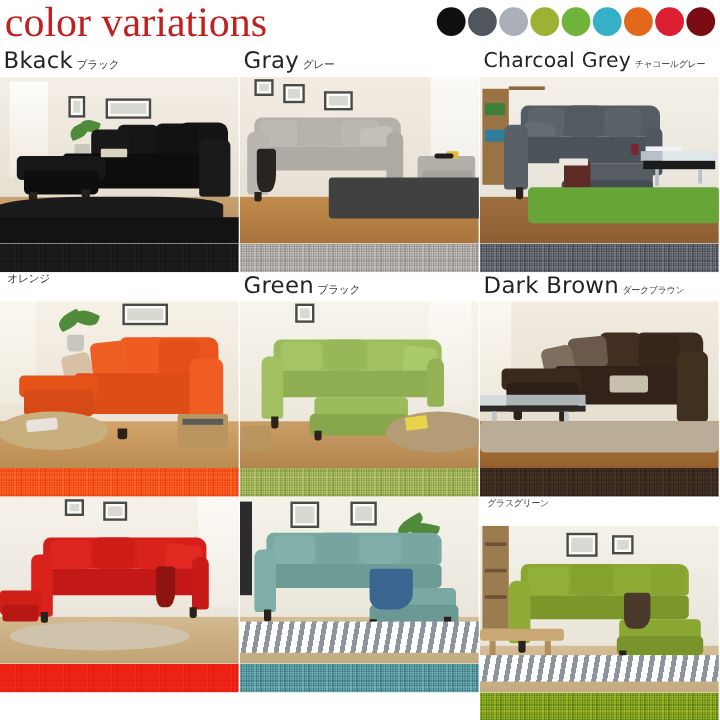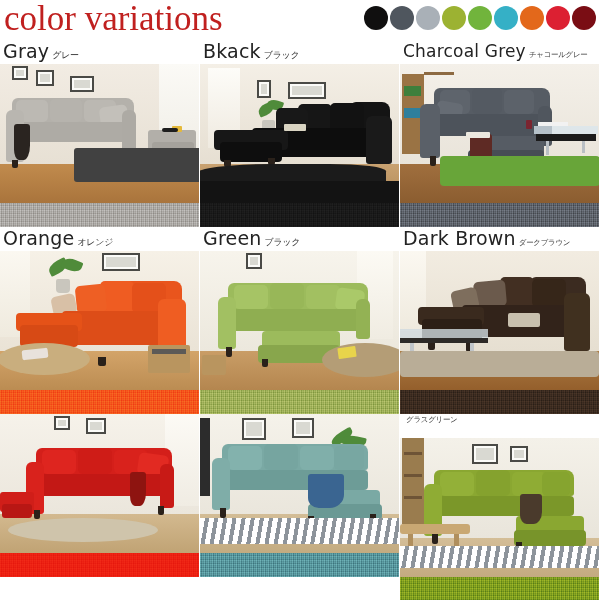--- a/index.html
+++ b/index.html
@@ -170,65 +170,20 @@
       <span class="dot" style="background: rgb(227, 104, 27);"></span>
       <span class="dot" style="background: rgb(220, 32, 50);"></span>
       <span class="dot" style="background: rgb(122, 13, 20);"></span>
     </div>
   </div>
 
   <div id="grid">
 
     <div class="cell">
       <div class="cell-label">
-        <span class="en">Gray</span>
-        <span class="jp">グレー</span>
-      </div>
-      <div class="photo">
-        <div class="scene">
-          <div class="wall" style="background:linear-gradient(180deg,#f2ece3,#e7e0d4)"></div>
-          <div class="floor" style="background:linear-gradient(180deg,#c18b4d,#a9743c)"></div>
-          <div style="position:absolute;right:0;top:0;width:40px;height:105px;background:linear-gradient(180deg,#fbfaf6,#efece4)"></div>
-          <div class="frame" style="left:12px;top:2px;width:16px;height:14px">
-              <i></i>
-            </div>
-          <div class="frame" style="left:36px;top:6px;width:18px;height:16px">
-              <i></i>
-            </div>
-          <div class="frame" style="left:70px;top:12px;width:24px;height:16px">
-              <i></i>
-            </div>
-          <div class="sofa" style="left:6px;top:34px;width:130px;height:80px">
-            <div class="back" style="left:6px;top:0;width:122px;height:24px;background:#b4b1ab"></div>
-            <div class="cush" style="left:10px;top:2px;width:32px;height:22px;background:#bcb9b3"></div>
-            <div class="cush" style="left:44px;top:1px;width:32px;height:23px;background:#b6b3ad"></div>
-            <div class="cush" style="left:78px;top:2px;width:32px;height:22px;background:#bbb8b2"></div>
-            <div class="cush" style="left:94px;top:8px;width:28px;height:22px;background:#c3c0ba;transform:rotate(-8deg)"></div>
-            <div class="seat" style="left:8px;top:24px;width:118px;height:20px;background:#aeaba5"></div>
-            <div class="arm" style="left:0;top:12px;width:18px;height:52px;background:#b9b6b0"></div>
-            <div class="arm" style="right:0;top:12px;width:14px;height:46px;background:#adaaa4"></div>
-            <div class="blanket" style="left:8px;top:26px;width:16px;height:36px;background:#2a2420"></div>
-            <div class="leg" style="left:6px;top:62px;width:6px;height:8px"></div>
-            <div class="leg" style="right:6px;top:56px;width:6px;height:8px"></div>
-          </div>
-          <div class="ottoman" style="left:148px;top:66px;width:48px;height:22px;background:#b2afa9"></div>
-          <div class="ottoman" style="left:152px;top:78px;width:42px;height:14px;background:#a5a29c"></div>
-          <div style="position:absolute;left:172px;top:62px;width:10px;height:6px;background:#e5b93a;border-radius:1px"></div>
-          <div style="position:absolute;left:162px;top:64px;width:16px;height:4px;background:#1e1e1e;border-radius:2px"></div>
-          <div class="rug" style="left:74px;top:84px;width:128px;height:34px;background:#414141;border-radius:3px"></div>
-          <div class="swatchline" style="position:absolute;left:0;bottom:0;width:199px;height:0"></div>
-        </div>
-      </div>
-      <div class="swatch">
-        <div class="swatch-base" style="background: rgb(169, 166, 162);"></div>
-      </div>
-    </div>
-
-    <div class="cell">
-      <div class="cell-label">
         <span class="en">Bkack</span>
         <span class="jp">ブラック</span>
       </div>
       <div class="photo">
         <div class="scene">
           <div class="wall" style="background:linear-gradient(180deg,#f4efe6,#e6dfd2)"></div>
           <div class="floor" style="background:linear-gradient(180deg,#c9a271,#b08a58)"></div>
           <div style="position:absolute;left:8px;top:4px;width:32px;height:80px;background:linear-gradient(180deg,#fdfcf8,#efeae0)"></div>
           <div class="frame" style="left:57px;top:16px;width:14px;height:18px">
               <i></i>
@@ -251,20 +206,65 @@
             <div style="position:absolute;left:72px;top:22px;width:22px;height:7px;background:#d9d4c2;border-radius:1px"></div>
             <div class="leg" style="left:12px;top:58px;width:7px;height:7px"></div>
             <div class="leg" style="left:56px;top:56px;width:7px;height:7px"></div>
           </div>
           <div class="rug" style="left:-4px;top:100px;width:190px;height:24px;background:#1b1b1b;border-radius:40% 30% 6px 6px"></div>
           <div style="position:absolute;left:0;bottom:0;width:199px;height:22px;background:#131313"></div>
         </div>
       </div>
       <div class="swatch">
         <div class="swatch-base" style="background: rgb(25, 25, 25);"></div>
+      </div>
+    </div>
+
+    <div class="cell">
+      <div class="cell-label">
+        <span class="en">Gray</span>
+        <span class="jp">グレー</span>
+      </div>
+      <div class="photo">
+        <div class="scene">
+          <div class="wall" style="background:linear-gradient(180deg,#f2ece3,#e7e0d4)"></div>
+          <div class="floor" style="background:linear-gradient(180deg,#c18b4d,#a9743c)"></div>
+          <div style="position:absolute;right:0;top:0;width:40px;height:105px;background:linear-gradient(180deg,#fbfaf6,#efece4)"></div>
+          <div class="frame" style="left:12px;top:2px;width:16px;height:14px">
+              <i></i>
+            </div>
+          <div class="frame" style="left:36px;top:6px;width:18px;height:16px">
+              <i></i>
+            </div>
+          <div class="frame" style="left:70px;top:12px;width:24px;height:16px">
+              <i></i>
+            </div>
+          <div class="sofa" style="left:6px;top:34px;width:130px;height:80px">
+            <div class="back" style="left:6px;top:0;width:122px;height:24px;background:#b4b1ab"></div>
+            <div class="cush" style="left:10px;top:2px;width:32px;height:22px;background:#bcb9b3"></div>
+            <div class="cush" style="left:44px;top:1px;width:32px;height:23px;background:#b6b3ad"></div>
+            <div class="cush" style="left:78px;top:2px;width:32px;height:22px;background:#bbb8b2"></div>
+            <div class="cush" style="left:94px;top:8px;width:28px;height:22px;background:#c3c0ba;transform:rotate(-8deg)"></div>
+            <div class="seat" style="left:8px;top:24px;width:118px;height:20px;background:#aeaba5"></div>
+            <div class="arm" style="left:0;top:12px;width:18px;height:52px;background:#b9b6b0"></div>
+            <div class="arm" style="right:0;top:12px;width:14px;height:46px;background:#adaaa4"></div>
+            <div class="blanket" style="left:8px;top:26px;width:16px;height:36px;background:#2a2420"></div>
+            <div class="leg" style="left:6px;top:62px;width:6px;height:8px"></div>
+            <div class="leg" style="right:6px;top:56px;width:6px;height:8px"></div>
+          </div>
+          <div class="ottoman" style="left:148px;top:66px;width:48px;height:22px;background:#b2afa9"></div>
+          <div class="ottoman" style="left:152px;top:78px;width:42px;height:14px;background:#a5a29c"></div>
+          <div style="position:absolute;left:172px;top:62px;width:10px;height:6px;background:#e5b93a;border-radius:1px"></div>
+          <div style="position:absolute;left:162px;top:64px;width:16px;height:4px;background:#1e1e1e;border-radius:2px"></div>
+          <div class="rug" style="left:74px;top:84px;width:128px;height:34px;background:#414141;border-radius:3px"></div>
+          <div class="swatchline" style="position:absolute;left:0;bottom:0;width:199px;height:0"></div>
+        </div>
+      </div>
+      <div class="swatch">
+        <div class="swatch-base" style="background: rgb(169, 166, 162);"></div>
       </div>
     </div>
 
     <div class="cell">
       <div class="cell-label">
         <span class="en small">Charcoal Grey</span>
         <span class="jp tiny">チャコールグレー</span>
       </div>
       <div class="photo">
         <div class="scene">
@@ -301,21 +301,20 @@
           <div class="rug" style="left:40px;top:92px;width:160px;height:30px;background:#68a539"></div>
         </div>
       </div>
       <div class="swatch">
         <div class="swatch-base" style="background: rgb(91, 96, 104);"></div>
       </div>
     </div>
 
     <div class="cell">
       <div class="cell-label">
-        <span class="en">Orange</span>
         <span class="jp">オレンジ</span>
       </div>
       <div class="photo">
         <div class="scene">
           <div class="wall" style="background:linear-gradient(180deg,#f6f1e7,#eae3d6)"></div>
           <div class="floor" style="background:linear-gradient(180deg,#d3a469,#bb8c52)"></div>
           <div style="position:absolute;left:0;top:0;width:30px;height:86px;background:linear-gradient(180deg,#fbf8f1,#efeade)"></div>
           <div class="frame" style="left:102px;top:2px;width:38px;height:18px">
               <i></i>
             </div>

